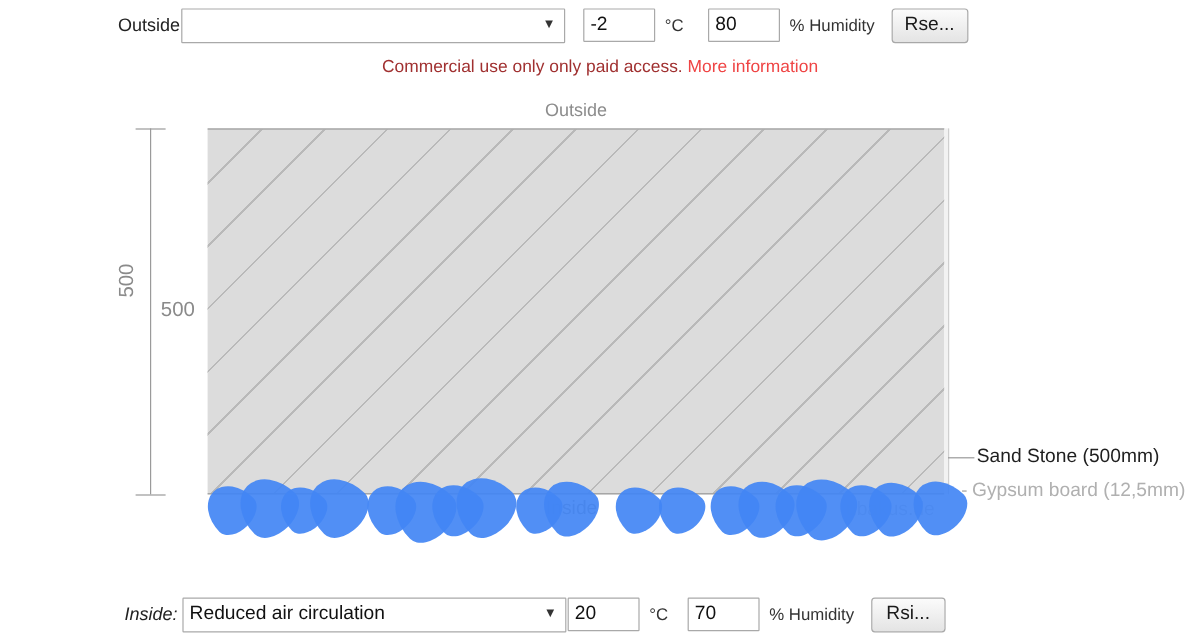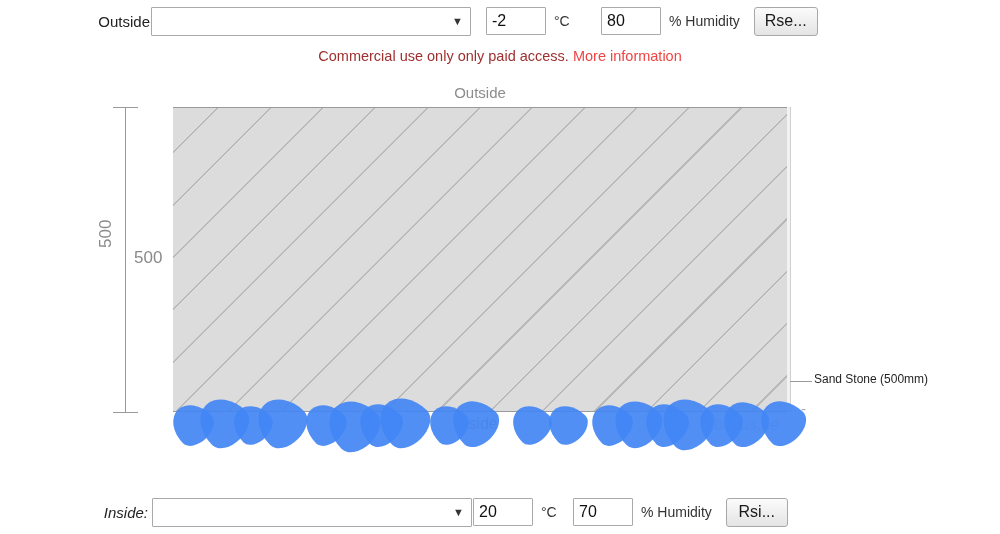--- a/index.html
+++ b/index.html
@@ -227,21 +227,21 @@
 
   
   .leader {
     position: absolute;
     height: 1px;
     background: #9a9a9a;
   }
   .layer-label {
     position: absolute;
     white-space: nowrap;
-    font-size: 12px;
+    font-size: 16px;
   }
   .layer-label.primary { color: #1f1f1f; }
   .layer-label.secondary { color: #b0b0b0; }
   .dash-mark {
     position: absolute;
     font-size: 15.5px;
     color: #b0b0b0;
   }
 </style>
 </head>
@@ -250,21 +250,21 @@
 <div class="ctl-row" style="top:4px;">
   <div class="row-label" style="width:150px; margin-right:1px;">Outside</div>
 
   <div class="select-box" style="width:320px;">
     <span class="caret">▼</span>
   </div>
 
   <div class="num-box" style="margin-left:15px;">-2</div>
   <div class="unit" style="margin-left:8px; width:24px;">°C</div>
 
-  <div class="num-box" style="margin-left:23px;">80</div>
+  <div class="num-box" style="margin-left:12px;">80</div>
   <div class="unit" style="margin-left:8px;">% Humidity</div>
 
   <div class="btn" style="margin-left:14px;">Rse...</div>
 </div>
 
 <div class="notice">
   <span>Commercial use only only paid access.</span>
   <span class="more">More information</span>
 </div>
 
@@ -303,26 +303,28 @@
       <div class="drop" style="left: 662px; top: 398px; width: 50px; height: 50px; background: rgb(66, 133, 244);"></div>
       <div class="drop" style="left: 699px; top: 403px; width: 42px; height: 42px; background: rgb(66, 133, 244);"></div>
       <div class="drop" style="left: 723px; top: 401px; width: 44px; height: 44px; background: rgb(66, 133, 244);"></div>
       <div class="drop" style="left: 760px; top: 400px; width: 44px; height: 44px; background: rgb(66, 133, 244);"></div>
     </div>
 
   <div class="leader" style="left:790px; top:381px; width:22px;"></div>
   <div class="layer-label primary" style="left:814px; top:372px;">Sand Stone (500mm)</div>
 
   <div class="dash-mark" style="left:801px; top:400px;">-</div>
+  <div class="layer-label secondary" style="left:810px; top:400px;">Gypsum board (12,5mm)</div>
 </div>
 
 <div class="ctl-row" style="top:495px;">
   <div class="row-label" style="width:148px; margin-right:4px;font-style:italic;">Inside:</div>
 
   <div class="select-box" style="width:320px;">
+    <span>Reduced air circulation</span>
     <span class="caret">▼</span>
   </div>
 
   <div class="num-box" style="margin-left:1px;">20</div>
   <div class="unit" style="margin-left:8px; width:24px;">°C</div>
 
   <div class="num-box" style="margin-left:8px;">70</div>
   <div class="unit" style="margin-left:8px;">% Humidity</div>
 
   <div class="btn" style="margin-left:14px;">Rsi...</div>

